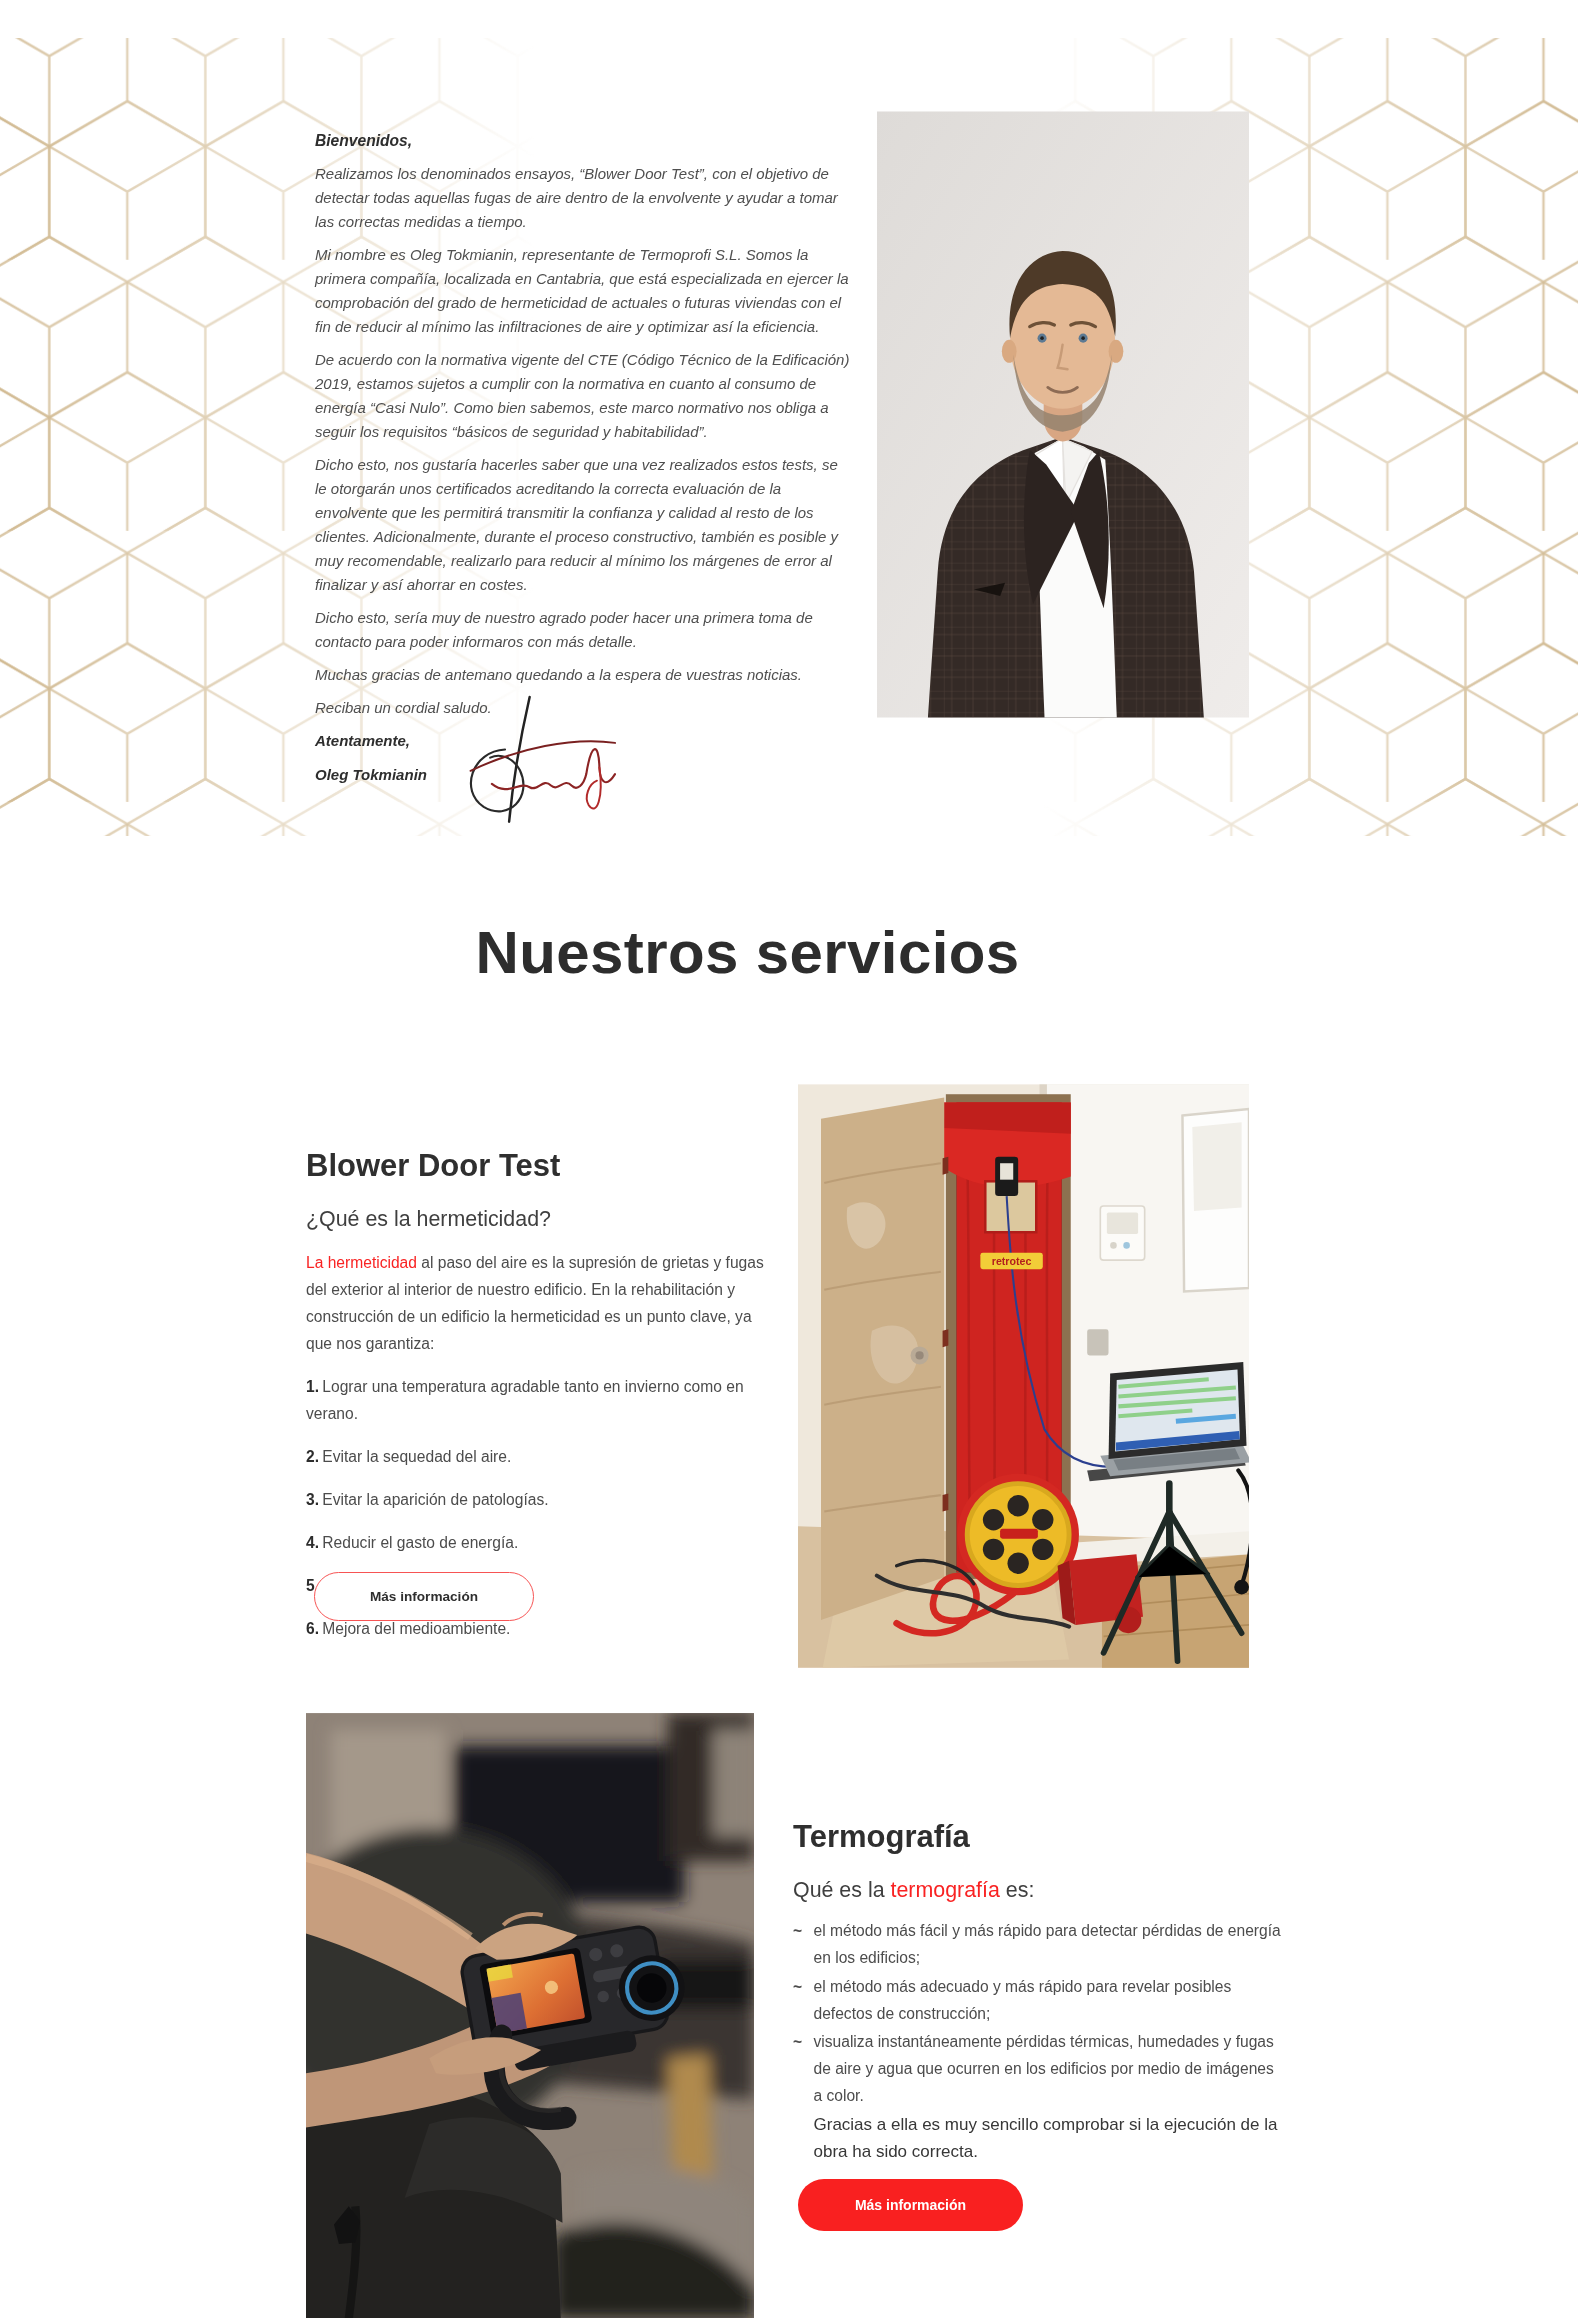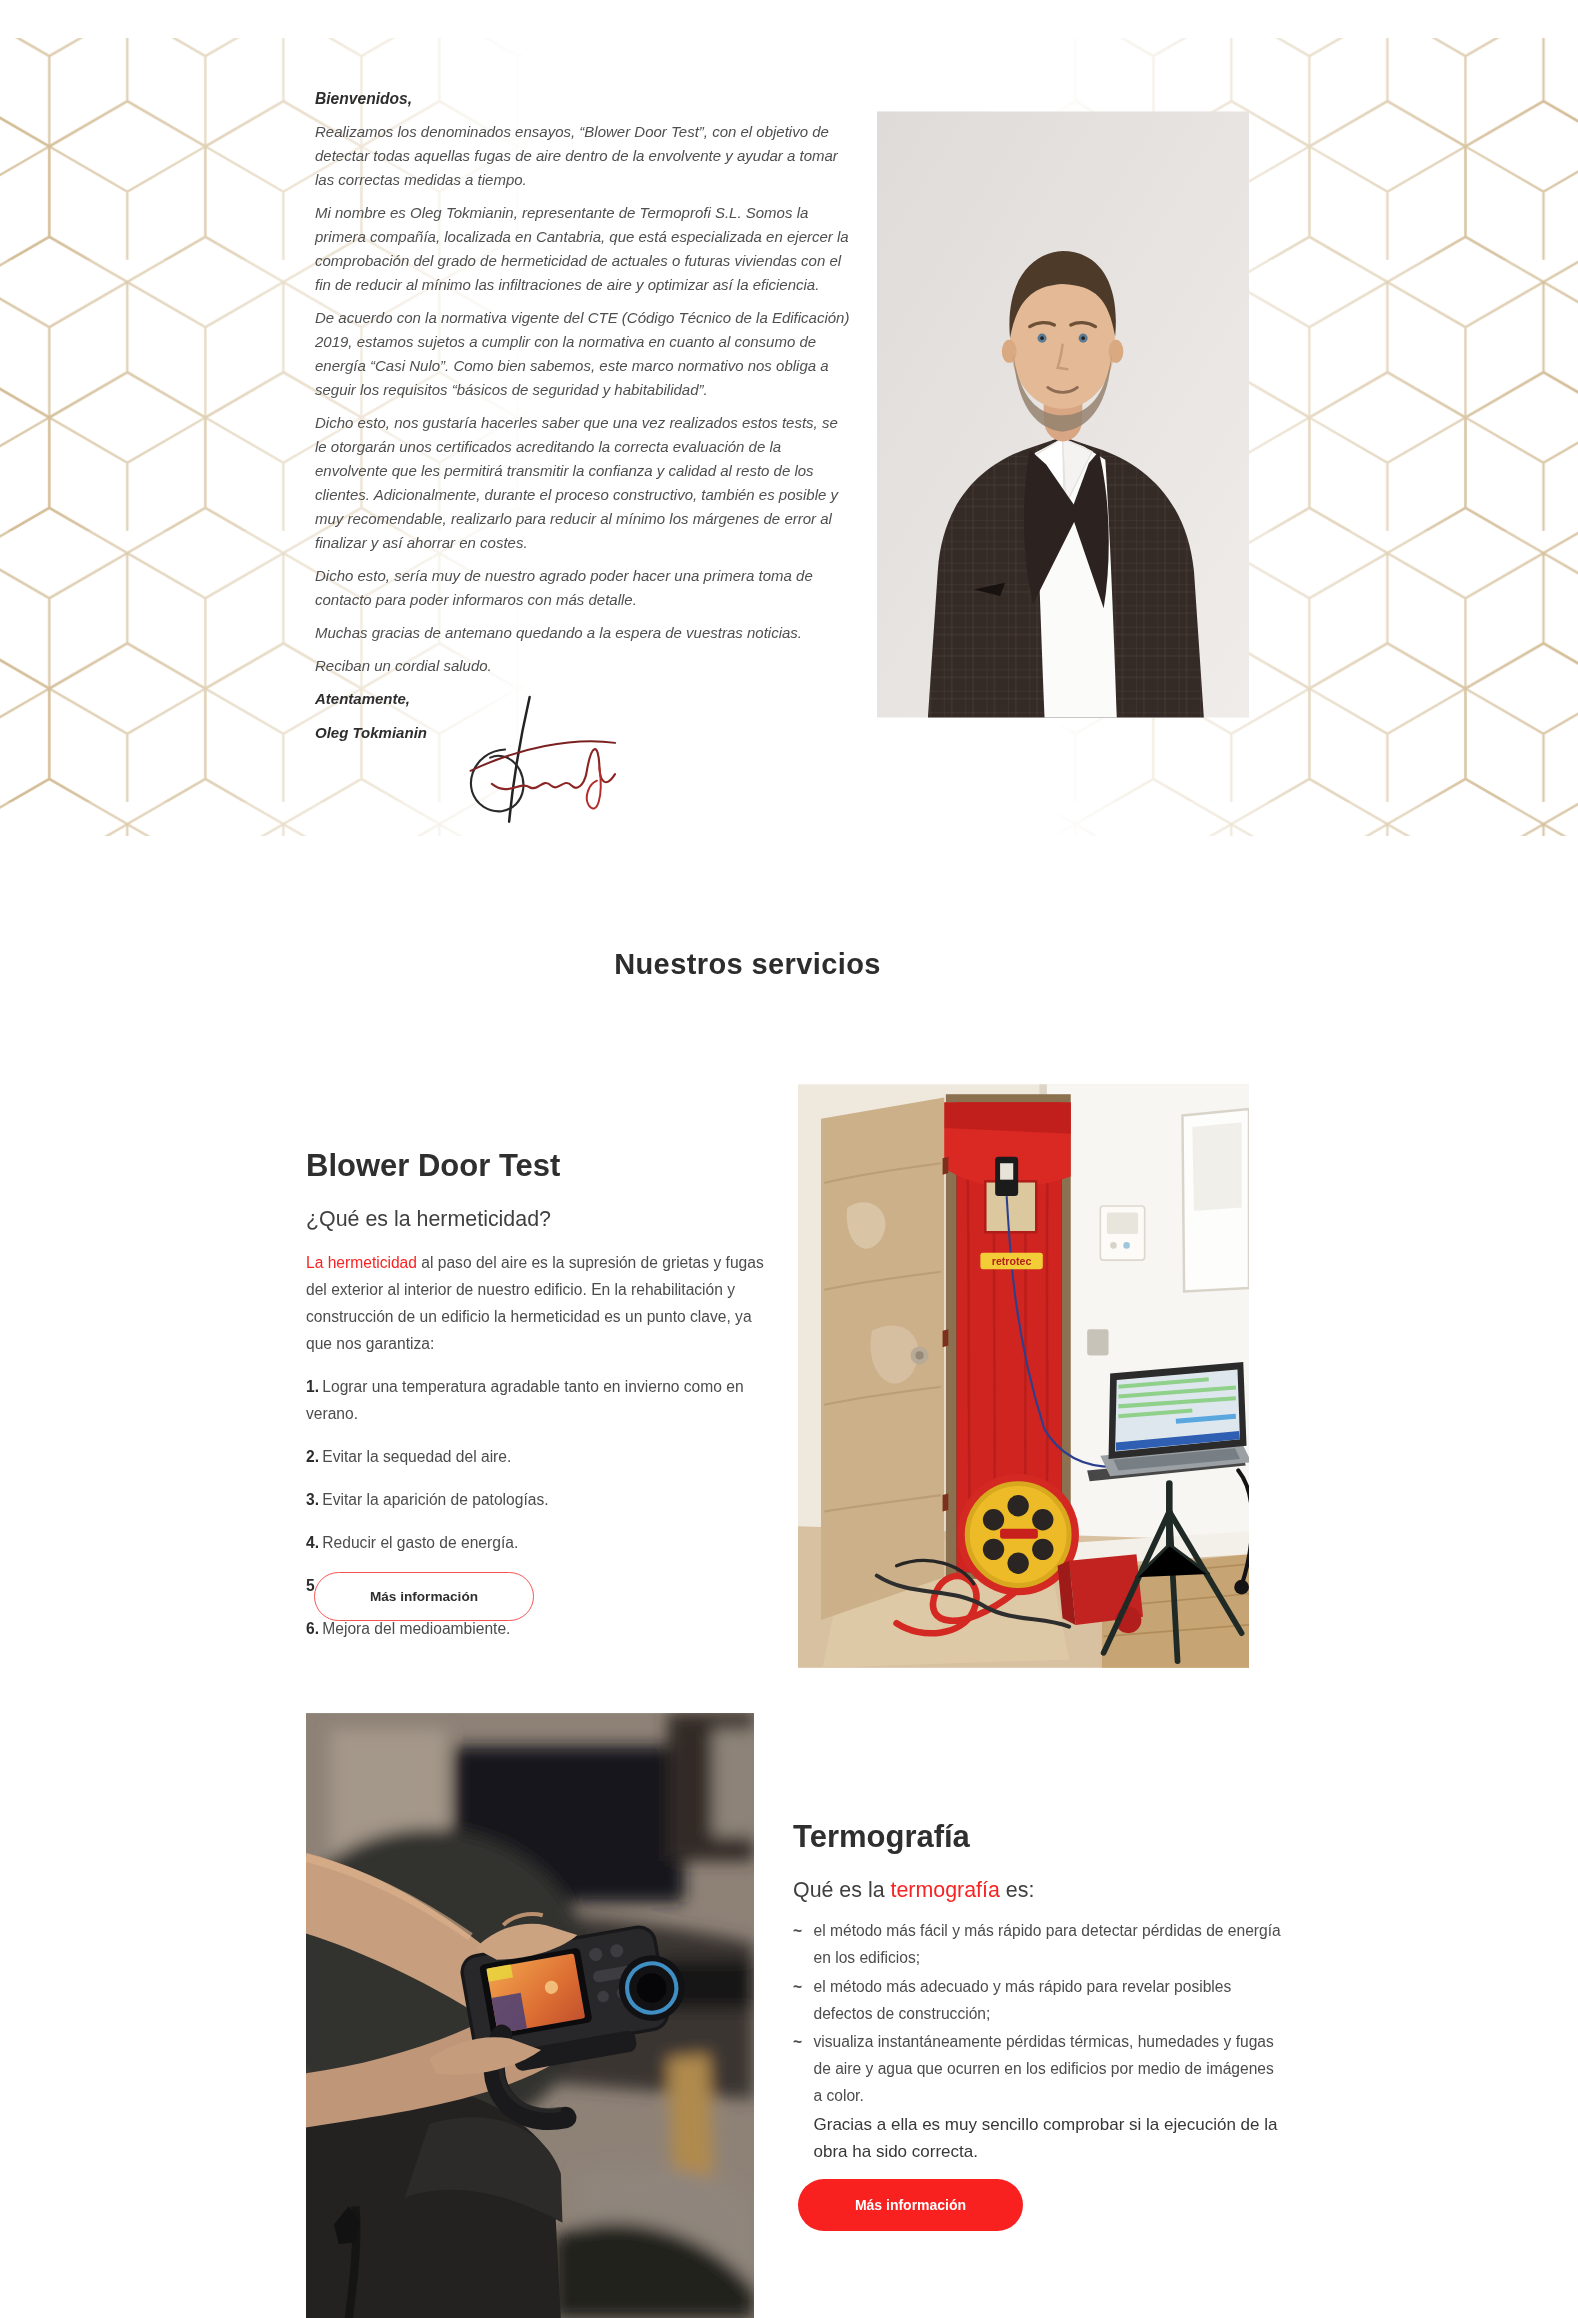--- a/index.html
+++ b/index.html
@@ -13,32 +13,32 @@
   .pattern.left{left:0;
     -webkit-mask-image:linear-gradient(to right,rgba(0,0,0,.95) 0%,rgba(0,0,0,.55) 45%,rgba(0,0,0,0) 97%);
     mask-image:linear-gradient(to right,rgba(0,0,0,.95) 0%,rgba(0,0,0,.55) 45%,rgba(0,0,0,0) 97%);}
   .pattern.right{right:0;
     -webkit-mask-image:linear-gradient(to left,rgba(0,0,0,.95) 0%,rgba(0,0,0,.55) 45%,rgba(0,0,0,0) 97%);
     mask-image:linear-gradient(to left,rgba(0,0,0,.95) 0%,rgba(0,0,0,.55) 45%,rgba(0,0,0,0) 97%);}
   
   .letter{position:absolute;left:315px;top:87px;width:538px;
     font-style:italic;font-size:15px;line-height:24px;color:#4f4f4f;}
   .letter p{margin:0 0 9px 0;}
-  .letter .greeting{font-weight:bold;color:#2e2e2e;font-size:15.6px;}
+  .letter .greeting{font-weight:bold;color:#2e2e2e;font-size:15.6px;margin-top:42px;}
   .letter .signoff,.letter .signer{font-weight:bold;color:#2e2e2e;margin-bottom:10px;}
   .signature{position:absolute;left:441px;top:692px;width:197px;height:136px;}
   
   .photo{position:absolute;}
   .photo svg{display:block;width:100%;height:100%;}
   .portrait{left:877px;top:111px;width:372px;height:607px;}
   .blower-photo{left:798px;top:1084px;width:451px;height:584px;}
   .termo-photo{left:306px;top:1713px;width:448px;height:606px;}
   
   .services-head{position:absolute;left:271px;top:927px;width:953px;text-align:center;}
-  .services-head h2{margin:12px;font-size:29px;line-height:51px;font-weight:bold;color:#2d2d2d;letter-spacing:0.4px;}
+  .services-head h2{margin:0;font-size:60px;line-height:51px;font-weight:bold;color:#2d2d2d;letter-spacing:0.4px;}
   .services-head .sub{margin-top:20px;font-size:20px;color:#4a4a4a;}
   
   .blower-text{position:absolute;left:306px;top:1147px;width:470px;color:#4c4c4c;}
   .sec-title{margin:0;font-size:31px;line-height:38px;font-weight:bold;color:#2f2f2f;}
   .sec-question{margin:20px 0 0 0;font-size:21.4px;line-height:28px;font-weight:400;color:#3f3f3f;}
   .body-copy{margin:16.4px 0 0 0;font-size:15.6px;line-height:27px;}
   .hl-red{color:#f92222;}
   .num-list{margin:0;}
   .num-item{font-size:15.6px;line-height:27px;margin-top:16px;}
   .num-item b{color:#2d2d2d;margin-right:3.3px;}

